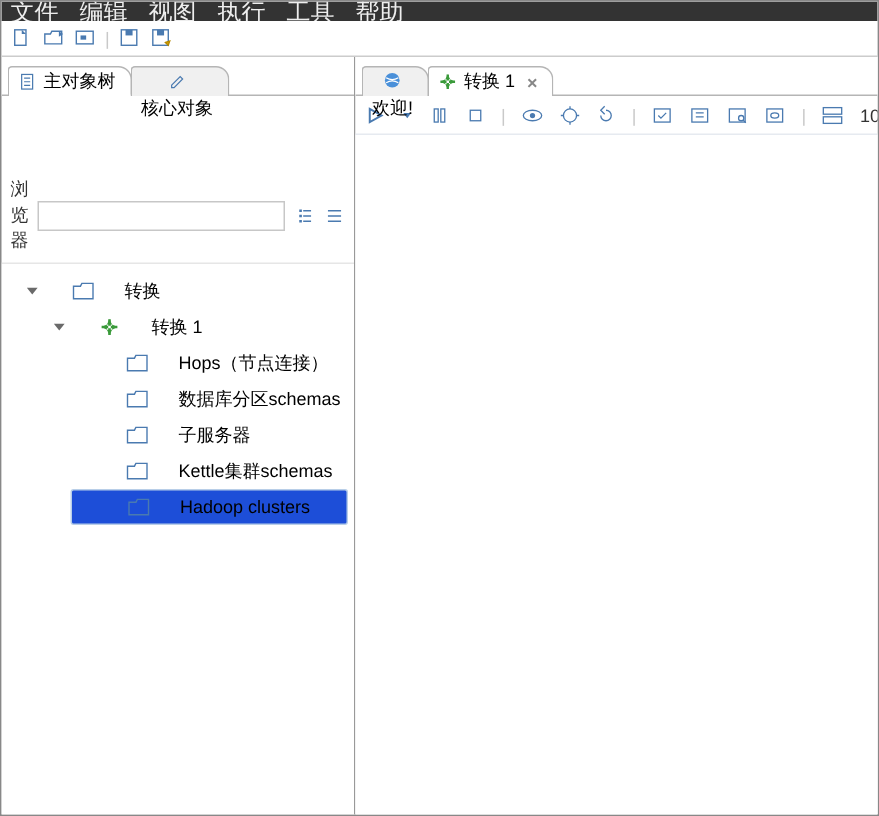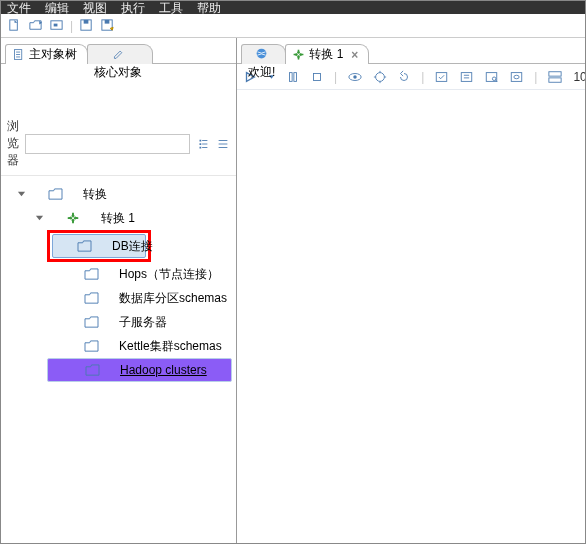--- a/index.html
+++ b/index.html
@@ -1,19 +1,19 @@
 <!DOCTYPE html>
 <html><head>
 <meta charset="utf-8">
 <style>
   * { box-sizing: border-box; font-family: "Microsoft YaHei", Arial, sans-serif; font-size: 12px; }
   body { margin: 0; background: #fff; width: 586px; height: 544px; overflow: hidden; border: 1px solid #888; }
 
   .menubar { height: 13px; background: #333; color: #ddd; display: flex; align-items: flex-end; padding: 0 6px; gap: 14px; overflow:hidden;}
-  .menubar span { font-size: 12px; color: #eee; line-height: 11px;}
+  .menubar span { font-size: 16px; color: #eee; line-height: 11px;}
 
   .toolbar { height: 24px; background: #fff; border-bottom: 1px solid #ccc; display: flex; align-items: center; gap: 6px; padding: 0 6px; }
   .toolbar .tb-icon { color: #4a7ab0; }
 
   .cols { display: flex; height: 505px; }
   .left { width: 267px; border-right: 1px solid #999; display: flex; flex-direction: column; }
   .right { flex: 1; display: flex; flex-direction: column; background:#fff; }
 
   
   .tabsline { display: flex; align-items: flex-end; height: 26px; background: #fff; padding-left: 4px; gap: 0; position:relative; }
@@ -32,21 +32,21 @@
 
   
   .tree { padding: 6px 4px 4px 6px; overflow:auto; flex:1; background:#fff;}
   .tree ul { list-style:none; margin:0; padding:0 0 0 18px; }
   .tree > ul { padding-left: 4px;}
   .node { display:flex; align-items:center; gap:20px; height:24px; padding:0 4px; white-space:nowrap; cursor:default;}
   .twisty { width:12px; color:#6a6a6a; display:inline-flex; justify-content:center;}
   .fold-icon { color:#4a7ab0; width:16px; display:inline-flex; justify-content:center; }
   .green-ic { color:#3a9a3a; font-weight:bold;}
   .node.sel { background:#d6e5f3; border:1px solid #7da7d9; border-radius:2px; }
-  .node.hov { background:#8b5cf6; border:1px solid #b8cee8; border-radius:2px;text-decoration:underline;}
+  .node.hov { background:#1d4ed8; border:1px solid #b8cee8; border-radius:2px;}
   .highlight-box { border: 3px solid #f00; padding:1px 2px; display:inline-block; max-width: 104px;}
 
   
   .editor-toolbar { height:26px; display:flex; align-items:center; gap:10px; padding:0 6px; border-bottom:1px solid #e6eaf0; color:#4a7ab0;}
   .editor-toolbar .sep { color:#c9c9c9; }
   .editor-toolbar .zoom { color:#333; margin-left:auto; padding-right:6px;}
   .editor-body { flex:1; background:#fff;}
 
   .right .tabsline .tab .closex { color:#888; font-weight:bold; margin-left:4px;}
   
@@ -165,33 +165,20 @@
                 <span class="fold-icon green-ic">
                   <svg width="14" height="14" viewBox="0 0 16 16">
                       <path d="M2 8h5M9 8h5M8 2v5M8 9v5" stroke="#3a9a3a" stroke-width="2"></path>
                       <path d="M6 6l-4 2 4 2zM10 6l4 2-4 2zM6 6l2-4 2 4zM6 10l2 4 2-4z" fill="#3a9a3a"></path>
                     </svg>
                 </span>
                 <span>转换 1</span>
               </div>
               <ul>
                 <li>
-                  <span class="highlight-box">
-                    <div class="node sel">
-                      <span class="twisty"></span>
-                      <span class="fold-icon">
-                        <svg width="15" height="13" viewBox="0 0 16 14">
-                            <path d="M1 3h5l1-2h8v11H1z" fill="none" stroke="#4a7ab0"></path>
-                          </svg>
-                      </span>
-                      <span>DB连接</span>
-                    </div>
-                  </span>
-                </li>
-                <li>
                     <div class="node">
                   <span class="twisty"></span>
                   <span class="fold-icon">
                         <svg width="15" height="13" viewBox="0 0 16 14">
                           <path d="M1 3h5l1-2h8v11H1z" fill="none" stroke="#4a7ab0"></path>
                         </svg>
                       </span>
                   <span>Hops（节点连接）</span>
                 </div>
                   </li>

